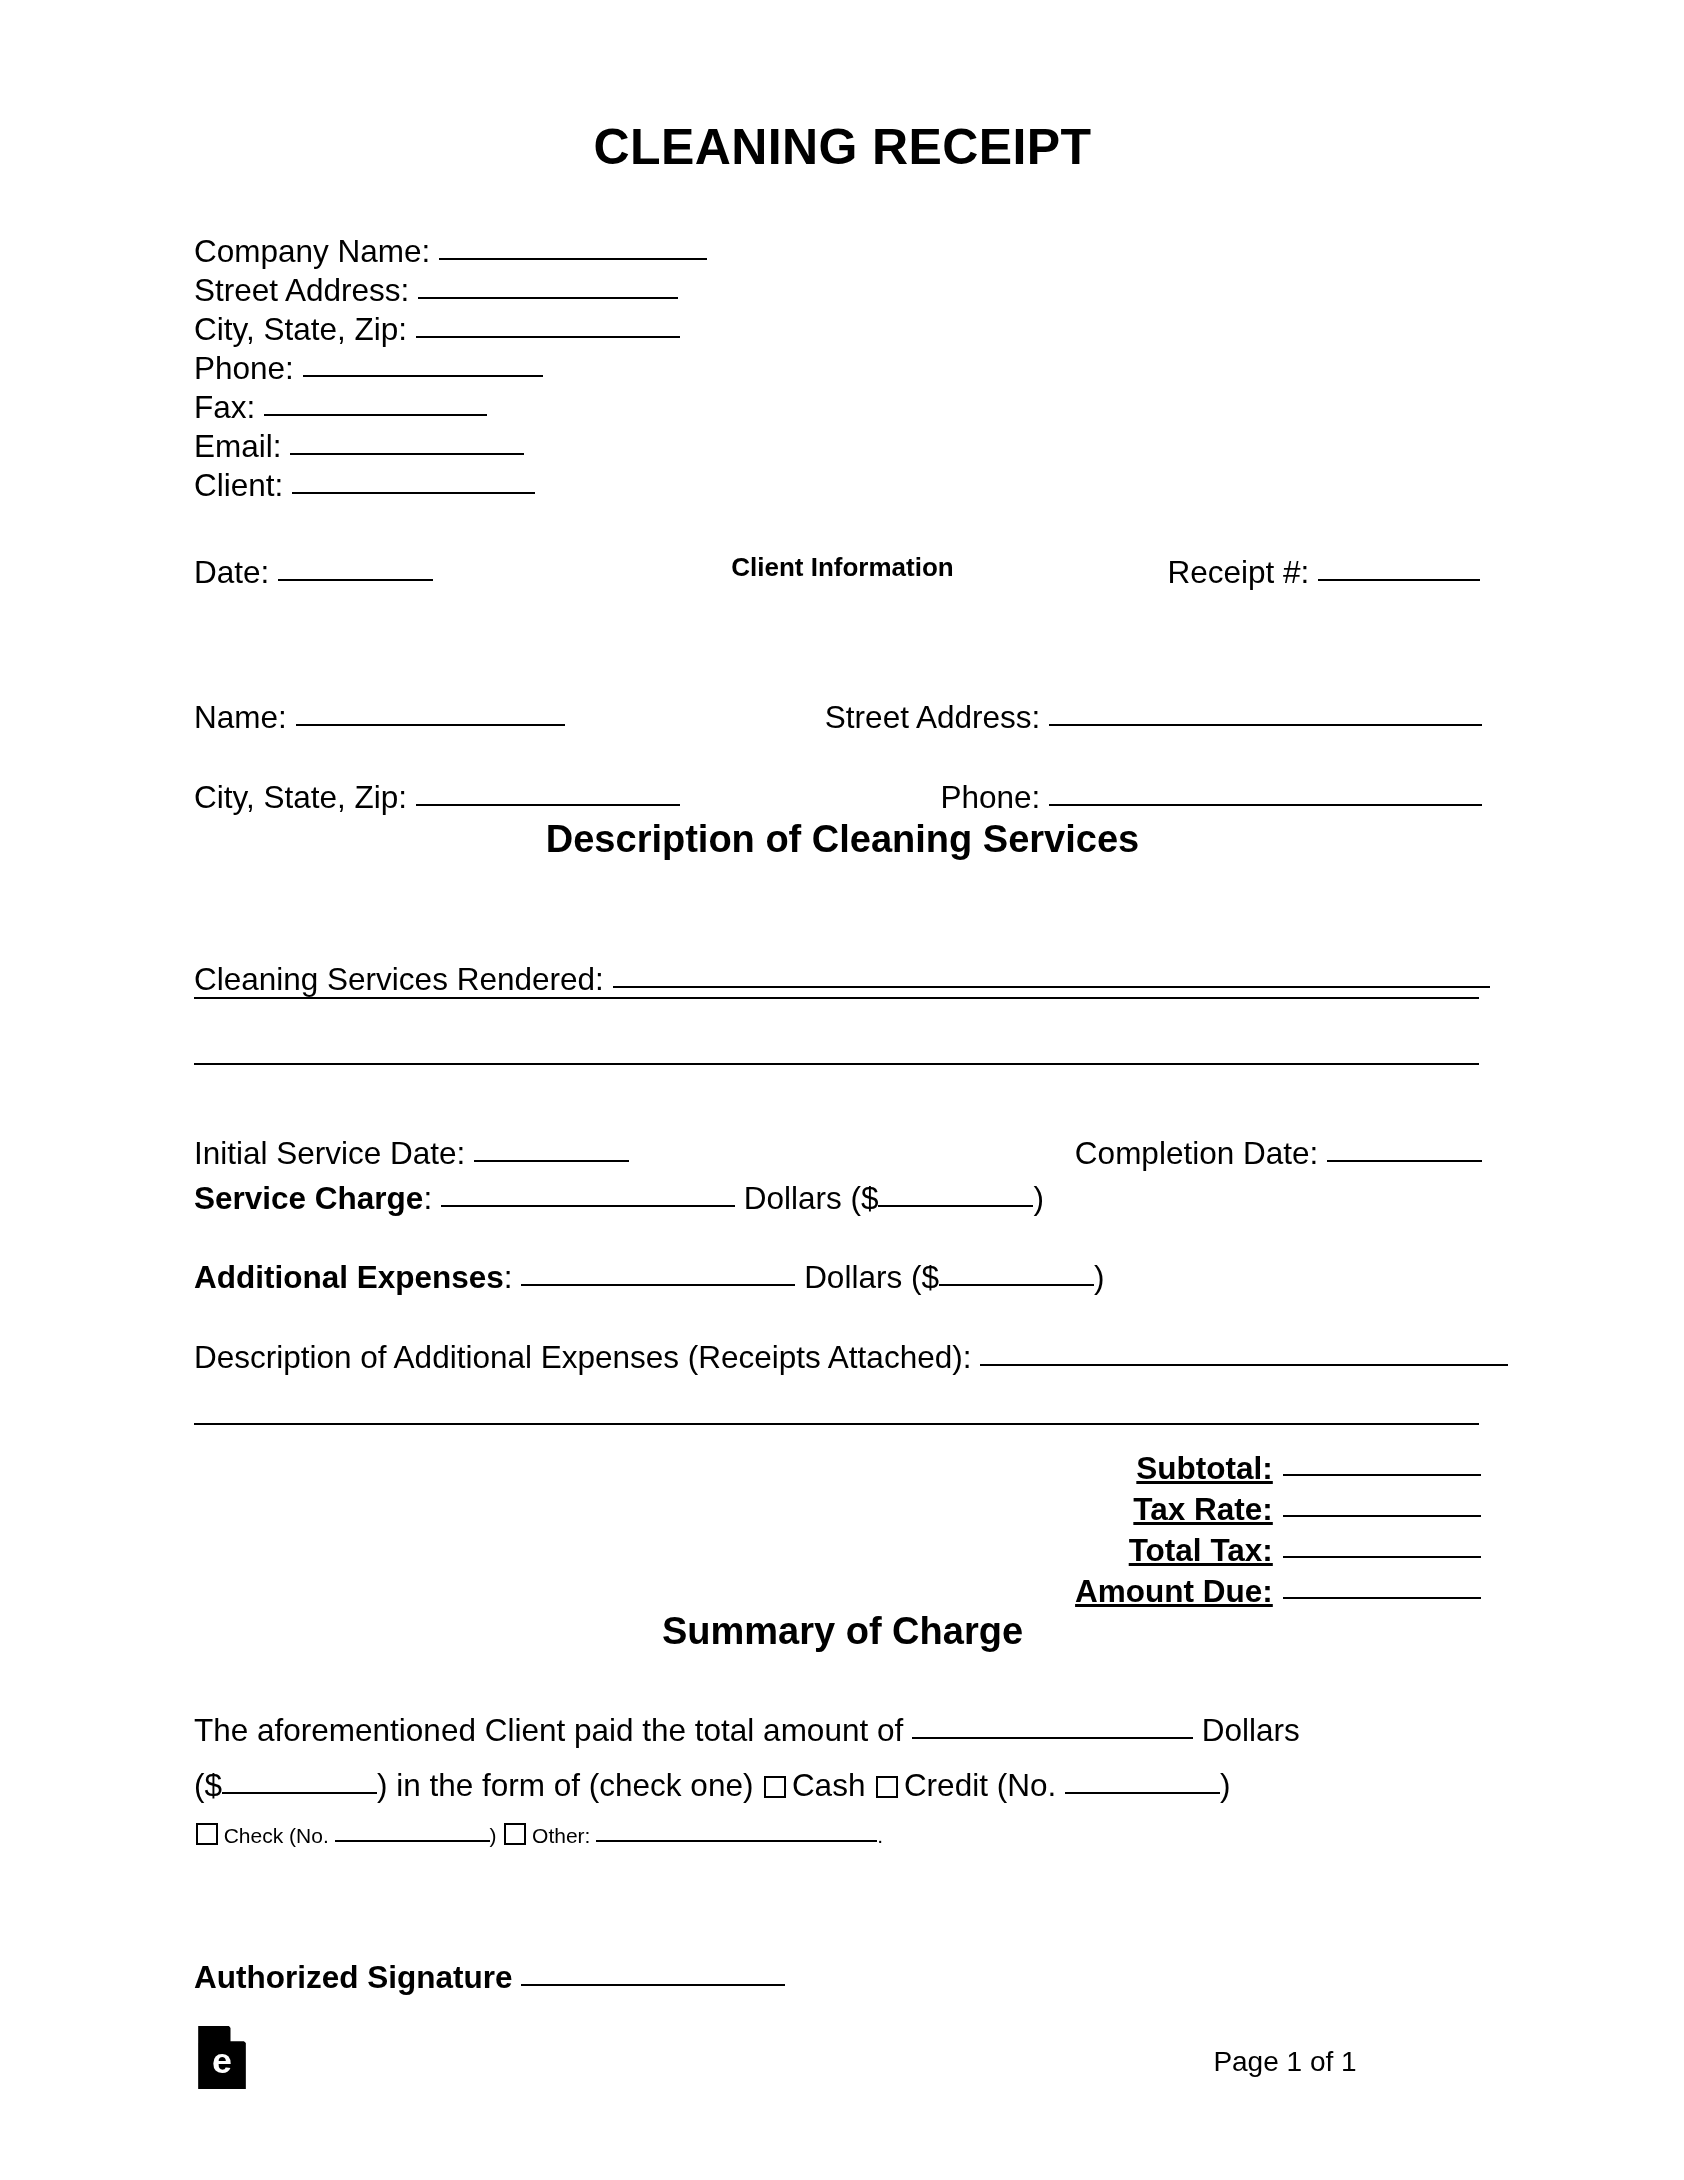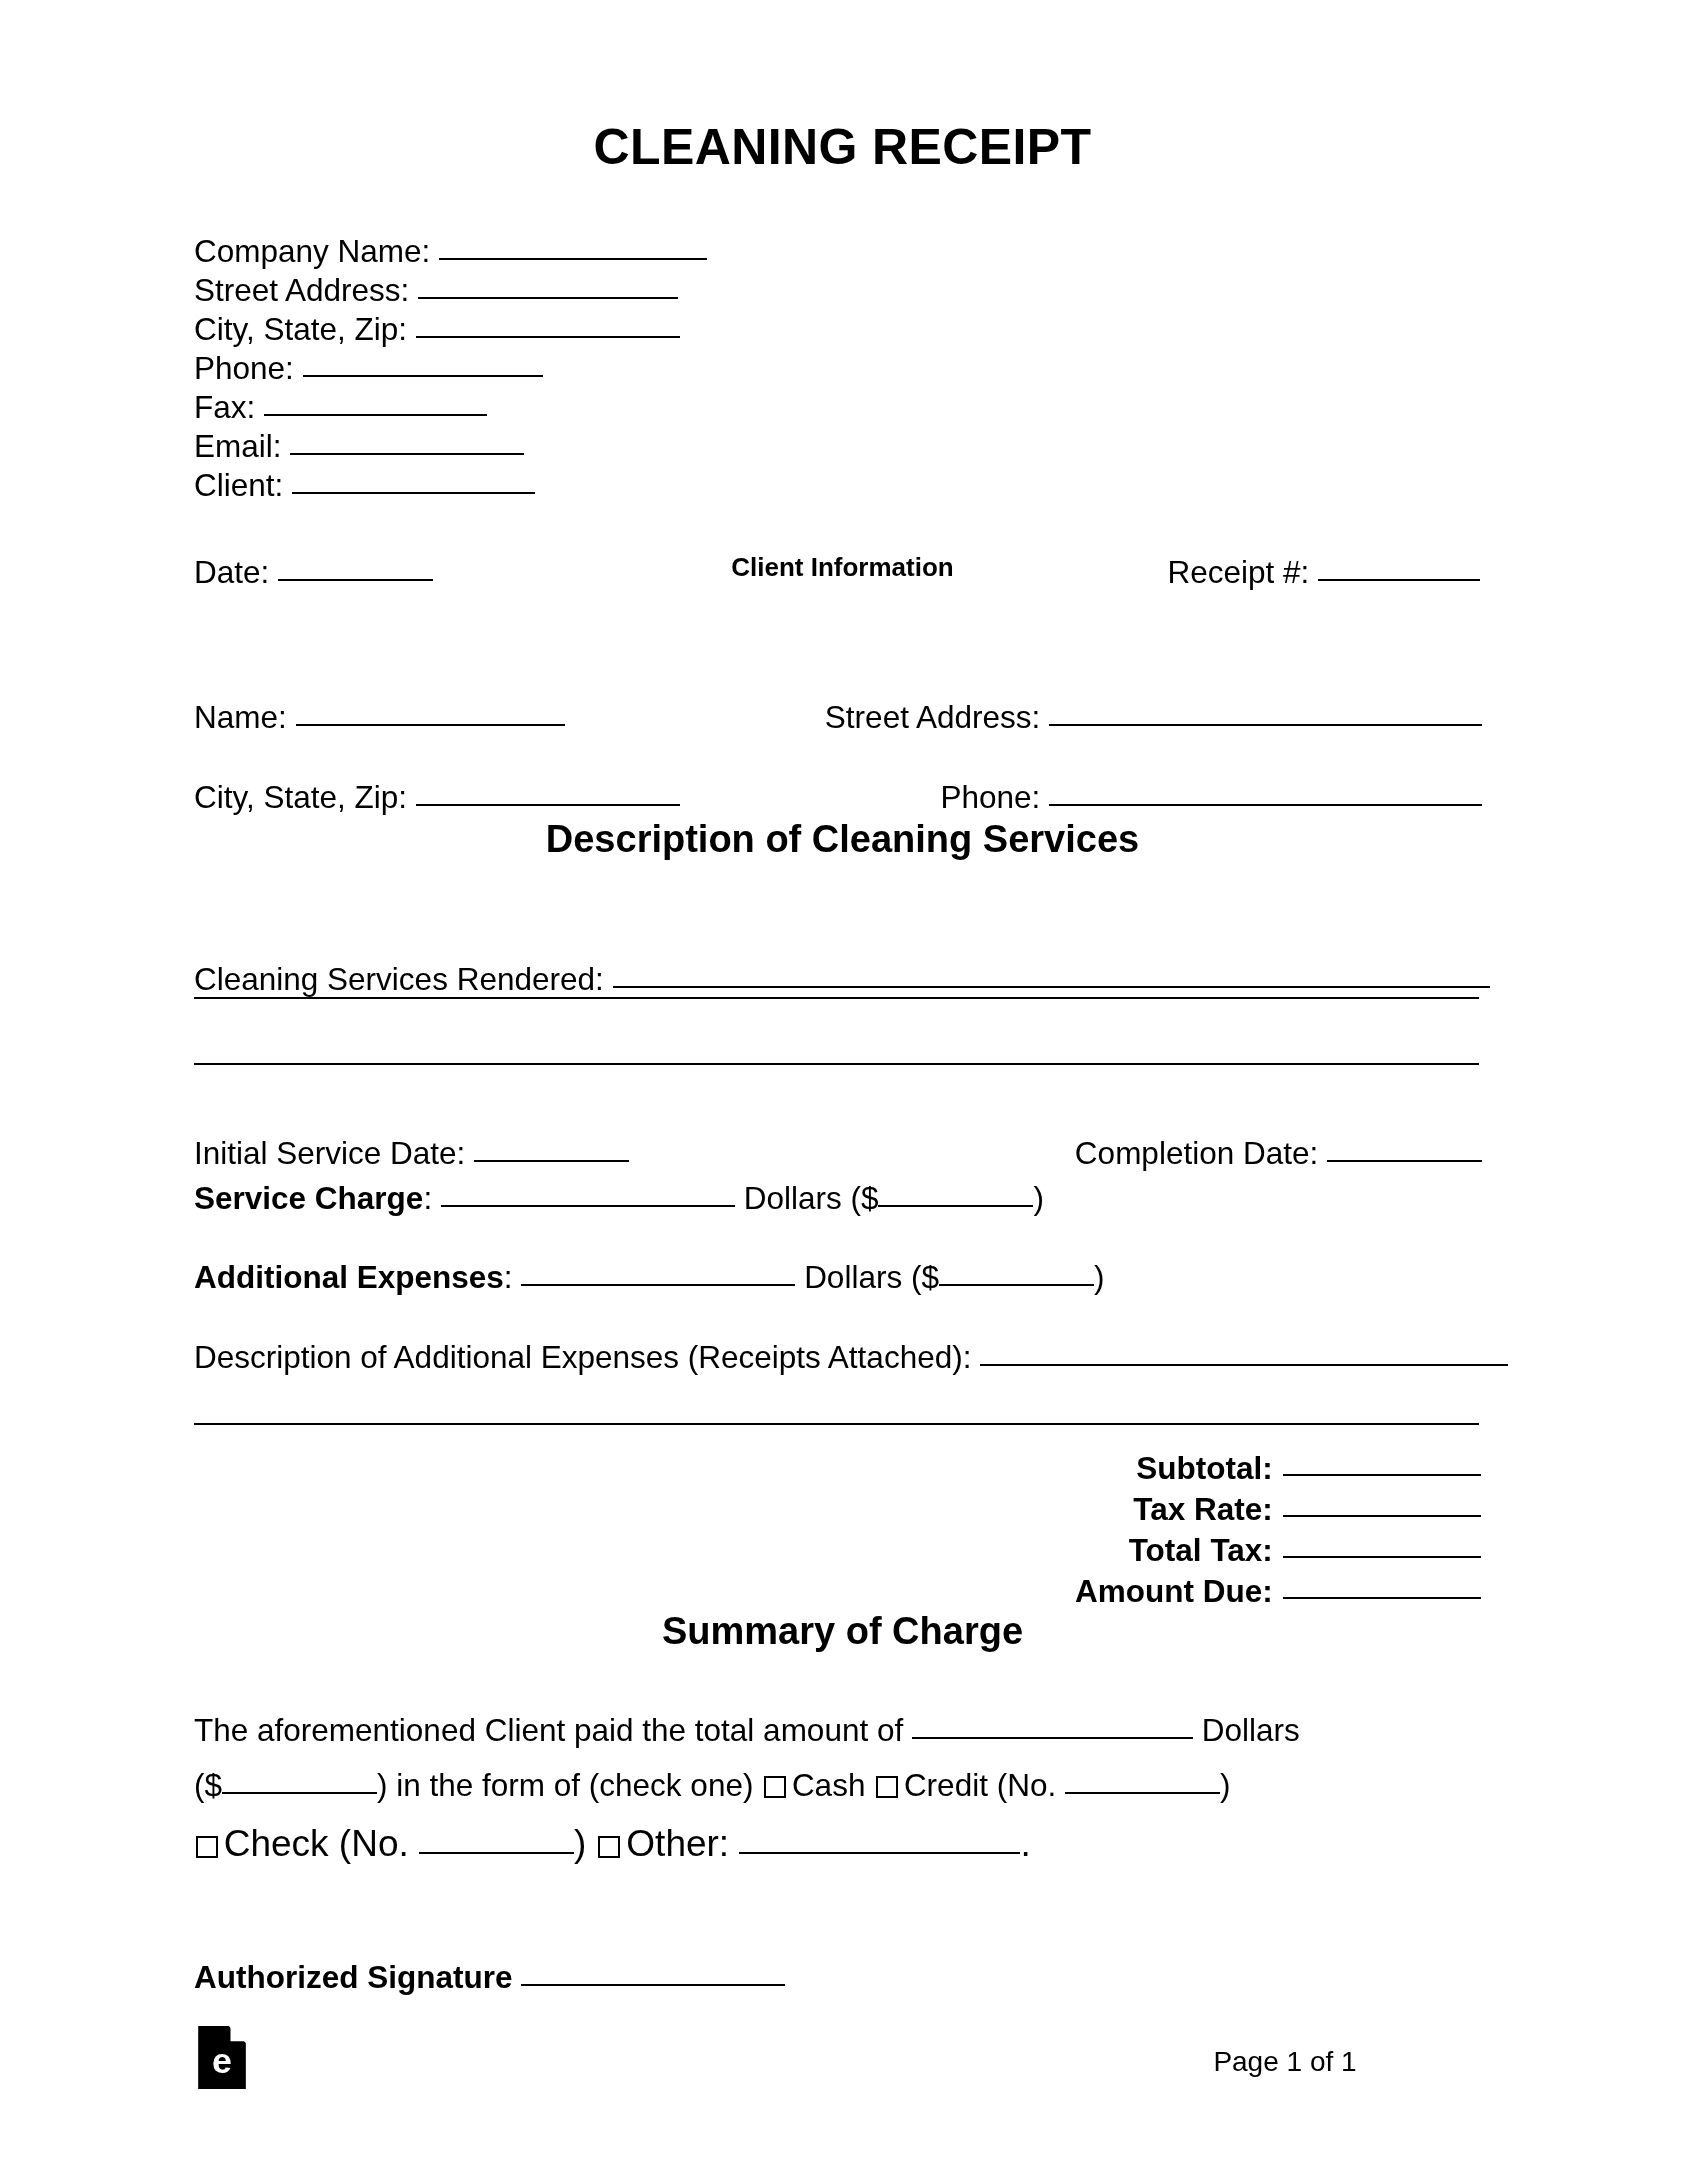--- a/index.html
+++ b/index.html
@@ -131,20 +131,21 @@
     left: 869px;
     top: 1448px;
     width: 612px;
     font-size: 31.5px;
     line-height: 41px;
   }
   #totals-block .totals-row {
     display: flex;
     justify-content: flex-end;
     align-items: baseline;
+    text-decoration: underline;
   }
   #totals-block .t-label {
     font-weight: bold;
     white-space: nowrap;
   }
   #totals-block .t-rule {
     display: inline-block;
     border-bottom: 2.6px solid #000;
     width: 198px;
     height: 0;
@@ -162,21 +163,21 @@
   }
   #summary-line-2 {
     left: 194px;
     top: 1767px;
     font-size: 31.5px;
     white-space: nowrap;
   }
   #summary-line-3 {
     left: 194px;
     top: 1823px;
-    font-size: 37px;
+    font-size: 21px;
     white-space: nowrap;
   }
   .checkbox-glyph {
     display: inline-block;
     width: 22px;
     height: 22px;
     border: 2.6px solid #000;
     vertical-align: -1.7px;
     margin: 0 6px 0 1.7px;
     box-sizing: border-box;

